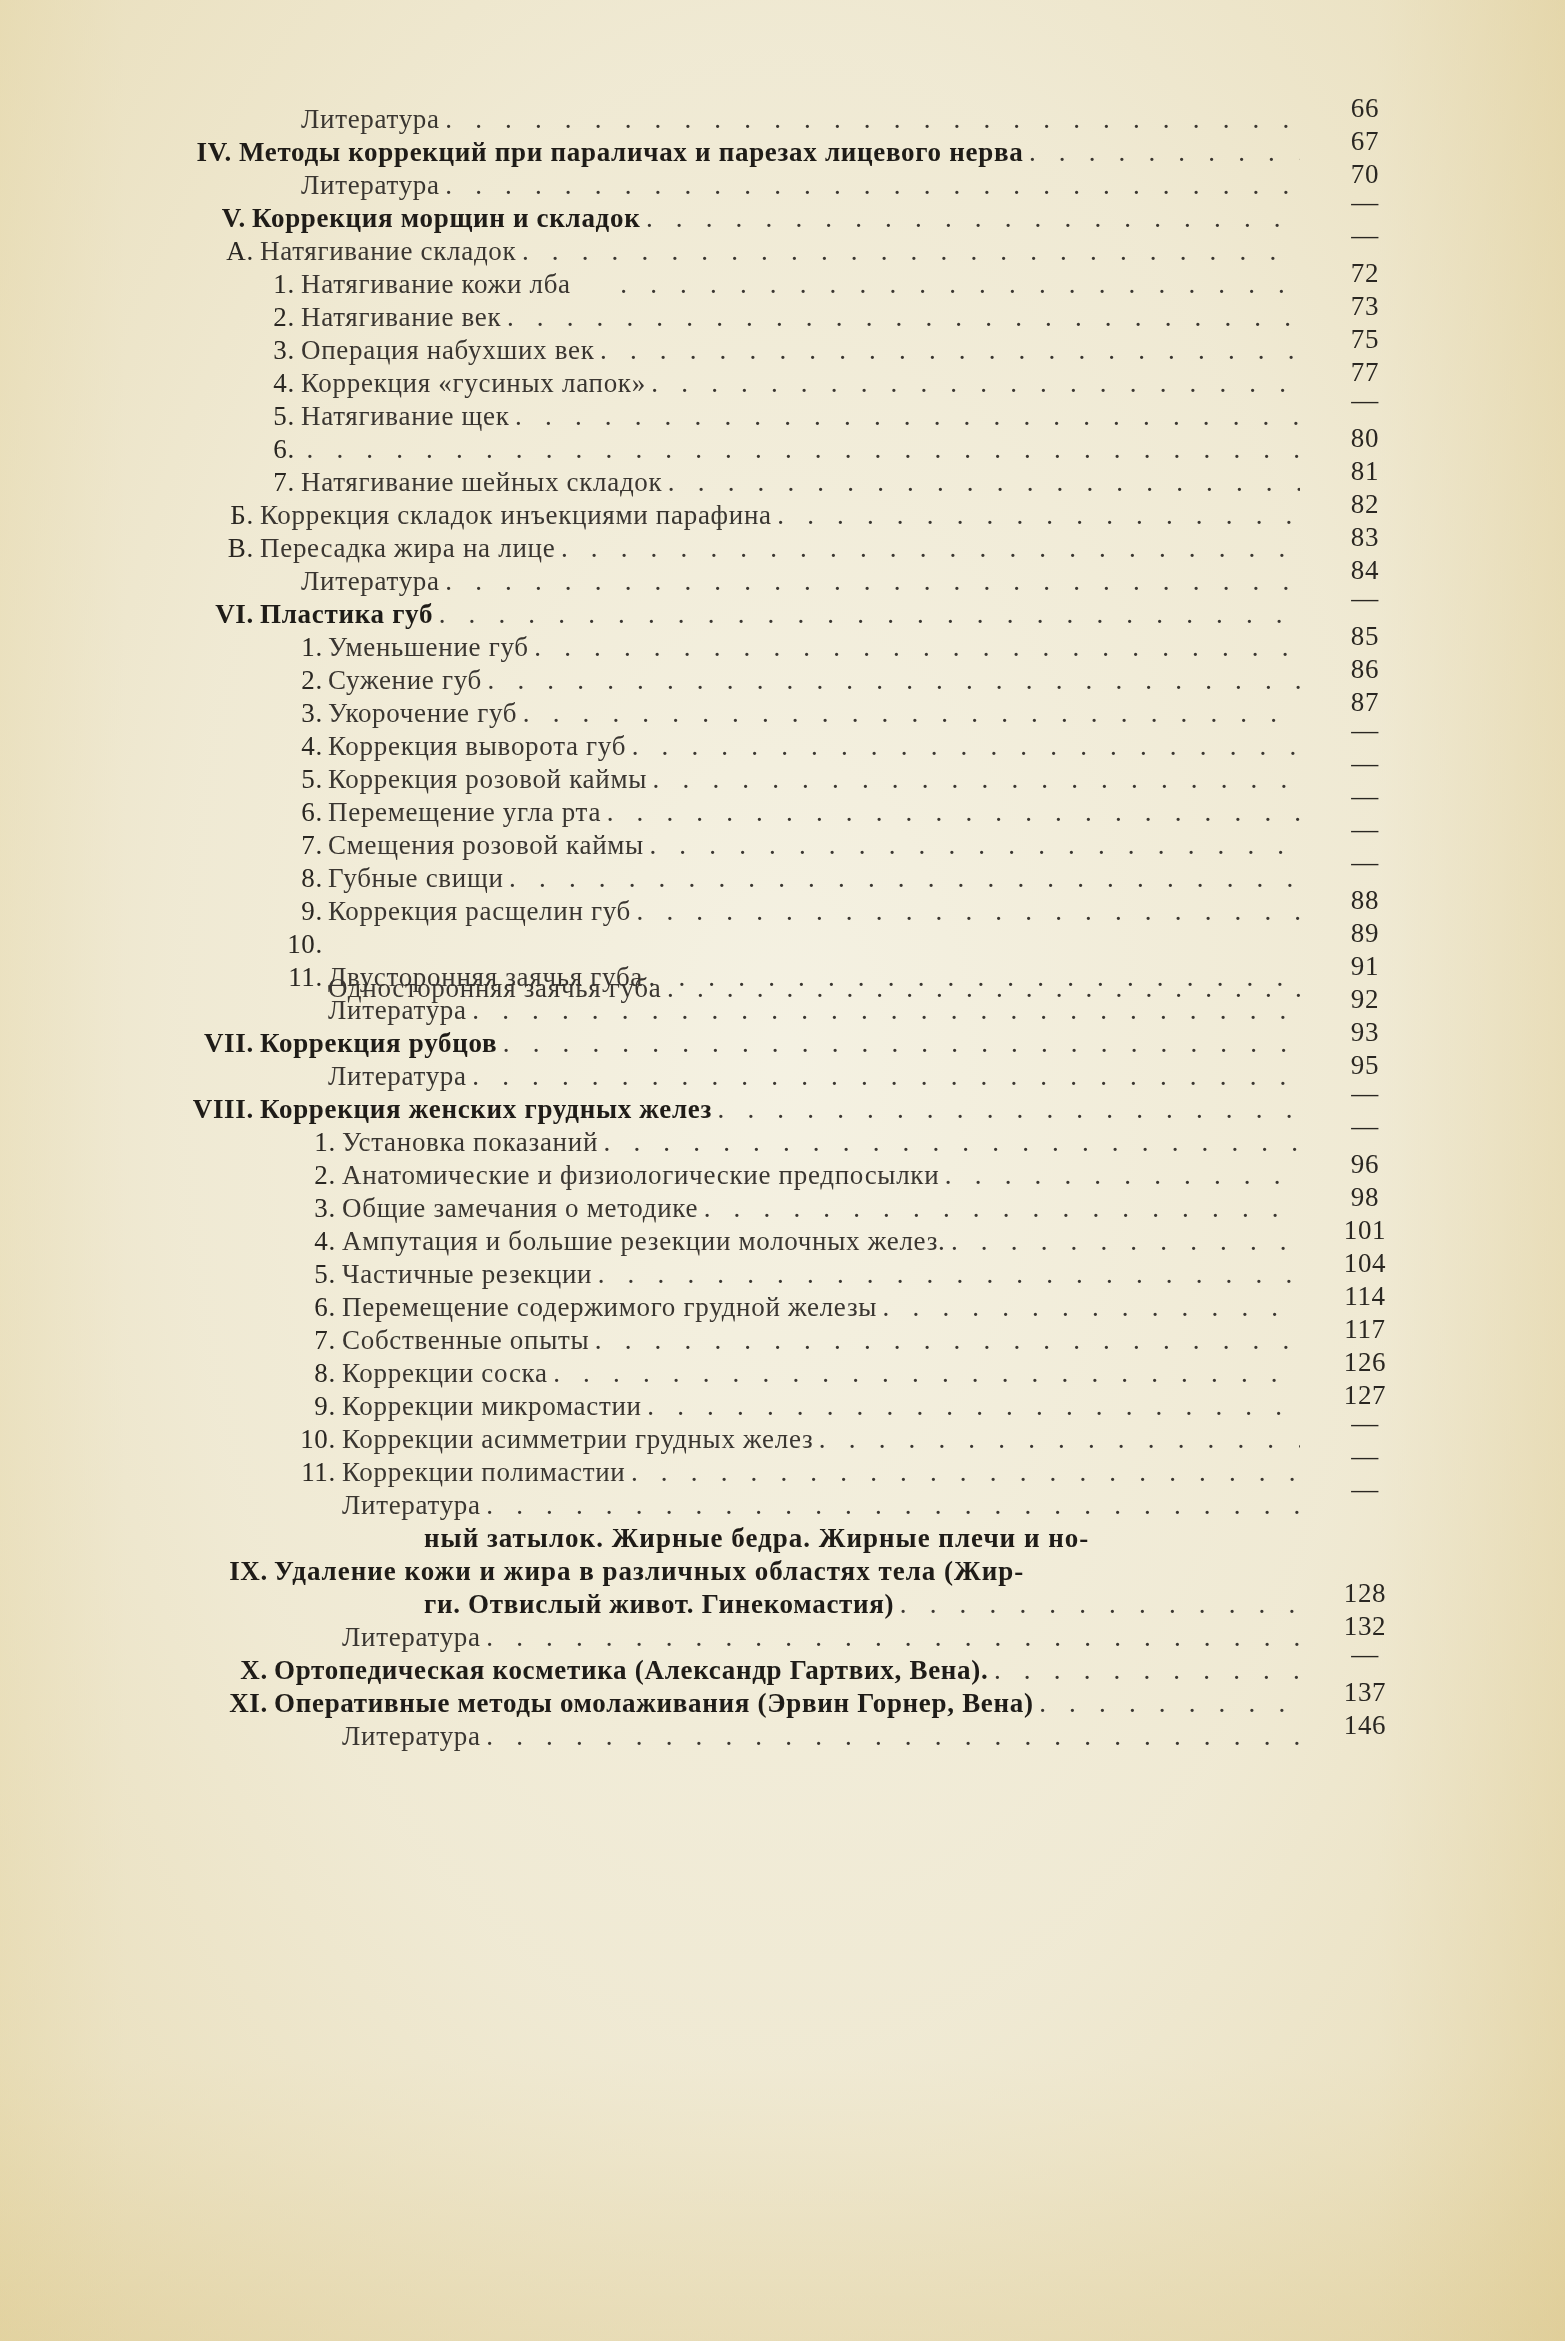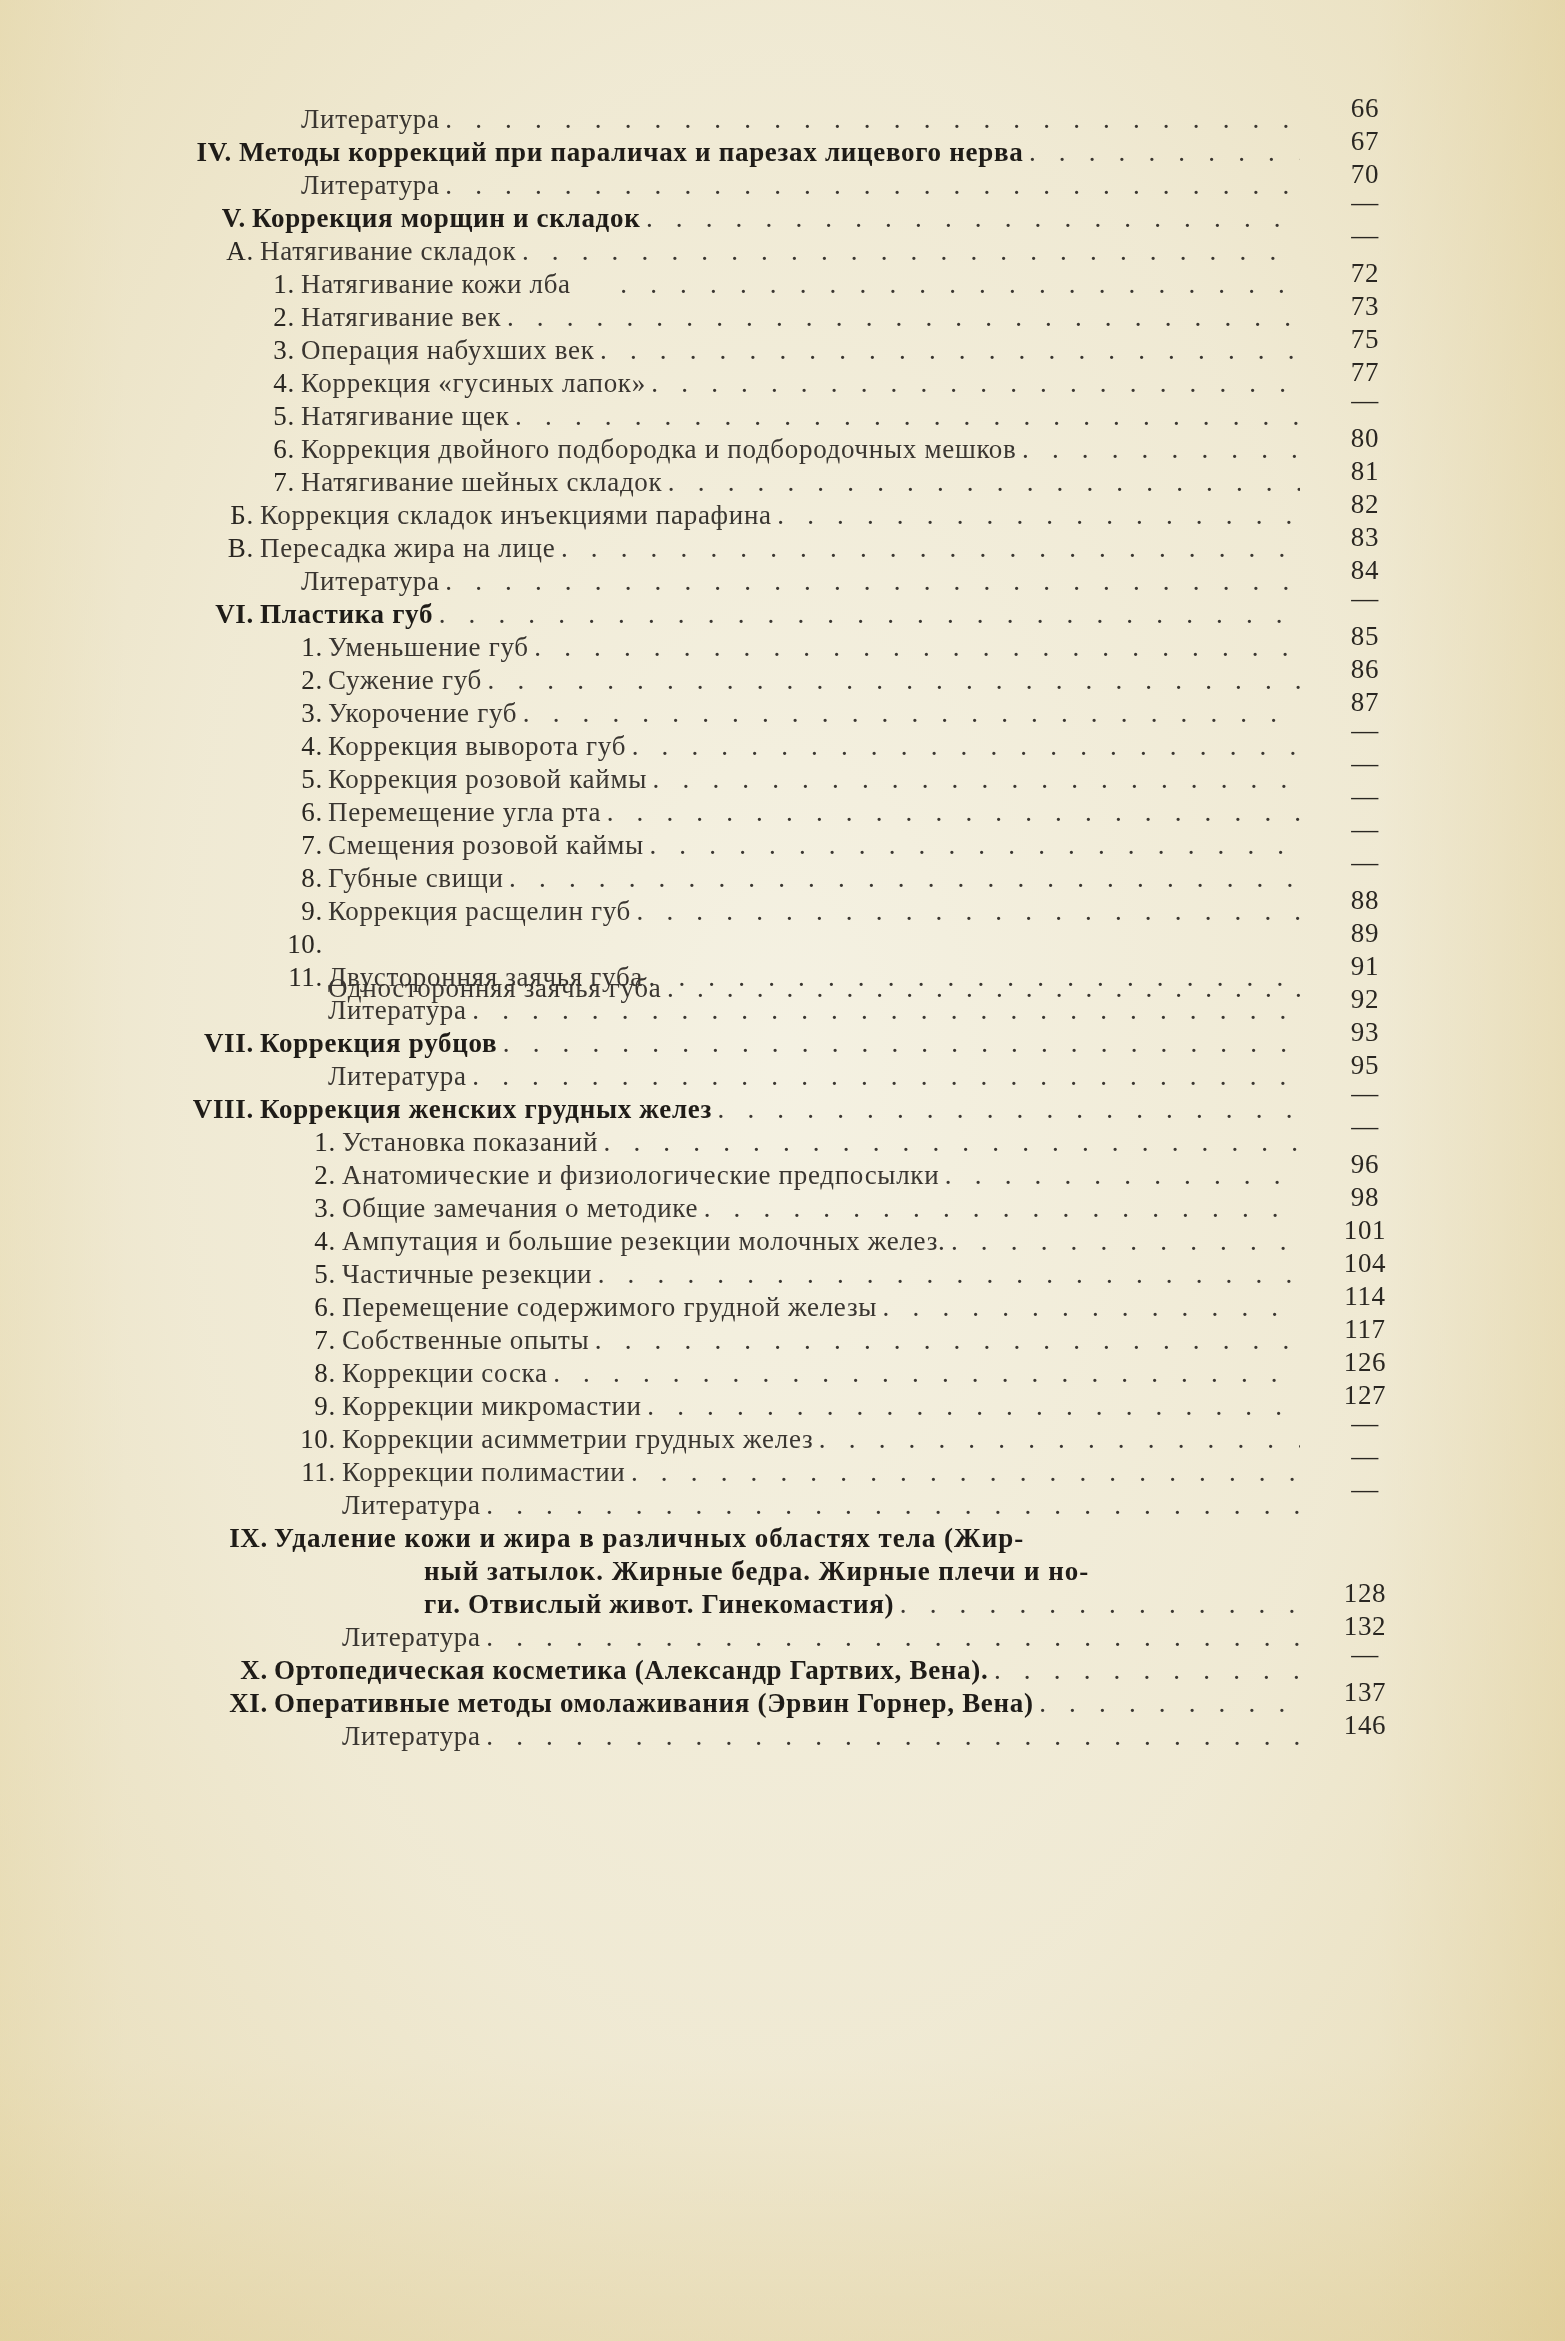--- a/index.html
+++ b/index.html
@@ -119,21 +119,20 @@
         <span class="num" style="position: absolute; right: 1270px; top: 0px;">5.</span>
         <div class="entry" style="left: 301px;">
           <span class="label">Натягивание щек</span>
           <span class="leader" style="font-weight: normal;"> . . . . . . . . . . . . . . . . . . . . . . . . . . . . . . . . . . . . . . . . . . . . . . . . . . . . . . . . . . . . . .</span>
         </div>
         <span class="page-no dash">—</span>
       </div>
       <div class="row">
         <span class="num" style="position: absolute; right: 1270px; top: 0px;">6.</span>
         <div class="entry" style="left: 301px;">
-          <span class="label">Коррекция двойного подбородка и подбородочных мешков</span>
           <span class="leader" style="font-weight: normal;"> . . . . . . . . . . . . . . . . . . . . . . . . . . . . . . . . . . . . . . . . . . . . . . . . . . . . . . . . . . . . . .</span>
         </div>
         <span class="page-no">80</span>
       </div>
       <div class="row">
         <span class="num" style="position: absolute; right: 1270px; top: 0px;">7.</span>
         <div class="entry" style="left: 301px;">
           <span class="label">Натягивание шейных складок</span>
           <span class="leader" style="font-weight: normal;"> . . . . . . . . . . . . . . . . . . . . . . . . . . . . . . . . . . . . . . . . . . . . . . . . . . . . . . . . . . . . . .</span>
         </div>
@@ -377,25 +376,25 @@
         <span class="page-no dash">—</span>
       </div>
       <div class="row">
         <div class="entry" style="left: 342px;">
           <span class="label">Литература</span>
           <span class="leader" style="font-weight: normal;"> . . . . . . . . . . . . . . . . . . . . . . . . . . . . . . . . . . . . . . . . . . . . . . . . . . . . . . . . . . . . . .</span>
         </div>
         <span class="page-no dash">—</span>
       </div>
       <div class="row bold">
+        <span class="cont" style="left: 424px; letter-spacing: 1px;">ный затылок. Жирные бедра. Жирные плечи и но-</span>
+      </div>
+      <div class="row bold">
         <span class="num" style="position: absolute; right: 1297px; top: 0px;">IX.</span>
         <span class="cont" style="left: 274px; letter-spacing: 1px;">Удаление кожи и жира в различных областях тела (Жир-</span>
-      </div>
-      <div class="row bold">
-        <span class="cont" style="left: 424px; letter-spacing: 1px;">ный затылок. Жирные бедра. Жирные плечи и но-</span>
       </div>
       <div class="row bold">
         <div class="entry" style="left: 424px;">
           <span class="label">ги. Отвислый живот. Гинекомастия)</span>
           <span class="leader" style="font-weight: normal;"> . . . . . . . . . . . . . . . . . . . . . . . . . . . . . . . . . . . . . . . . . . . . . . . . . . . . . . . . . . . . . .</span>
         </div>
         <span class="page-no">128</span>
       </div>
       <div class="row">
         <div class="entry" style="left: 342px;">

